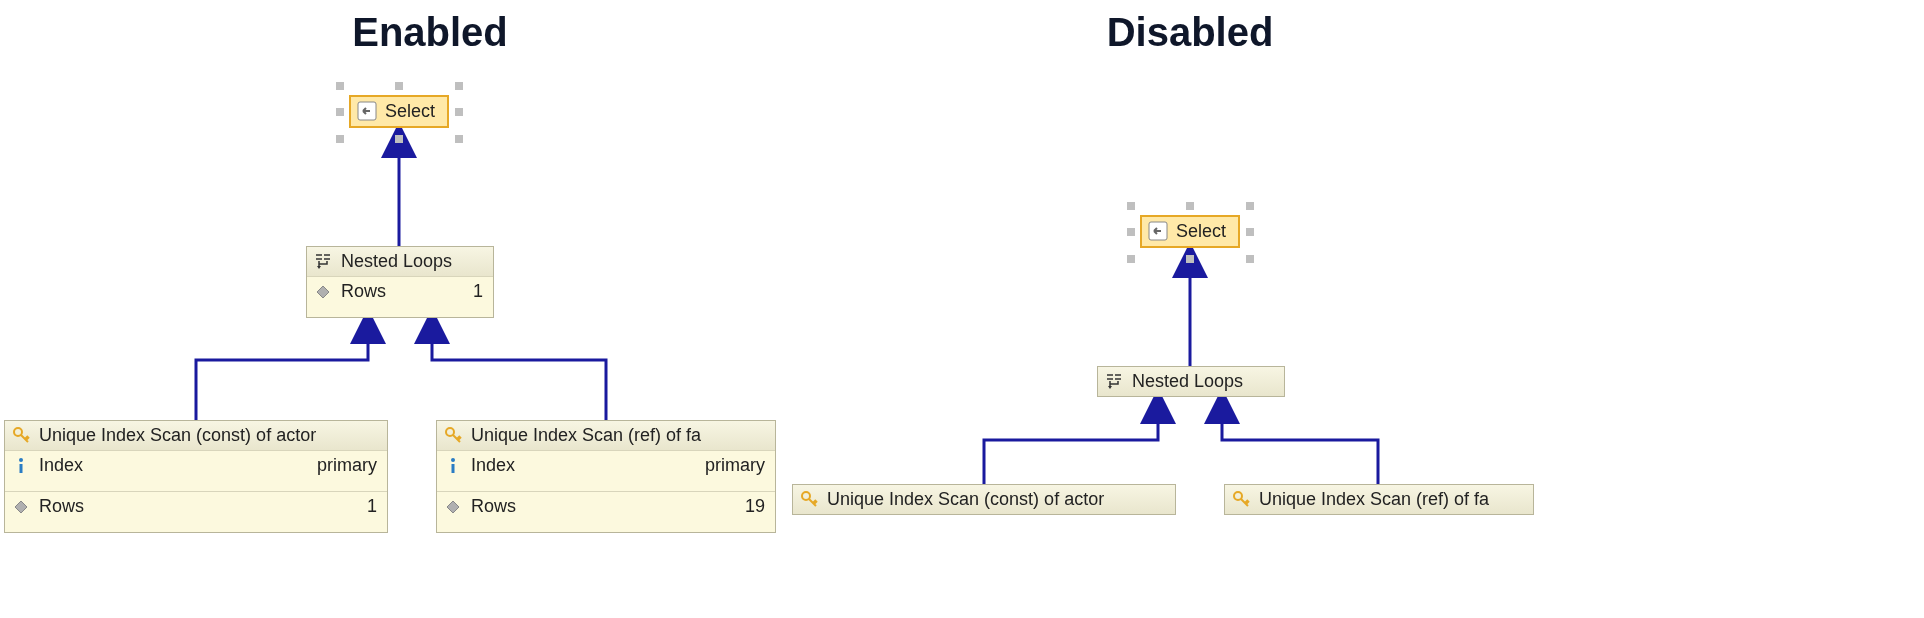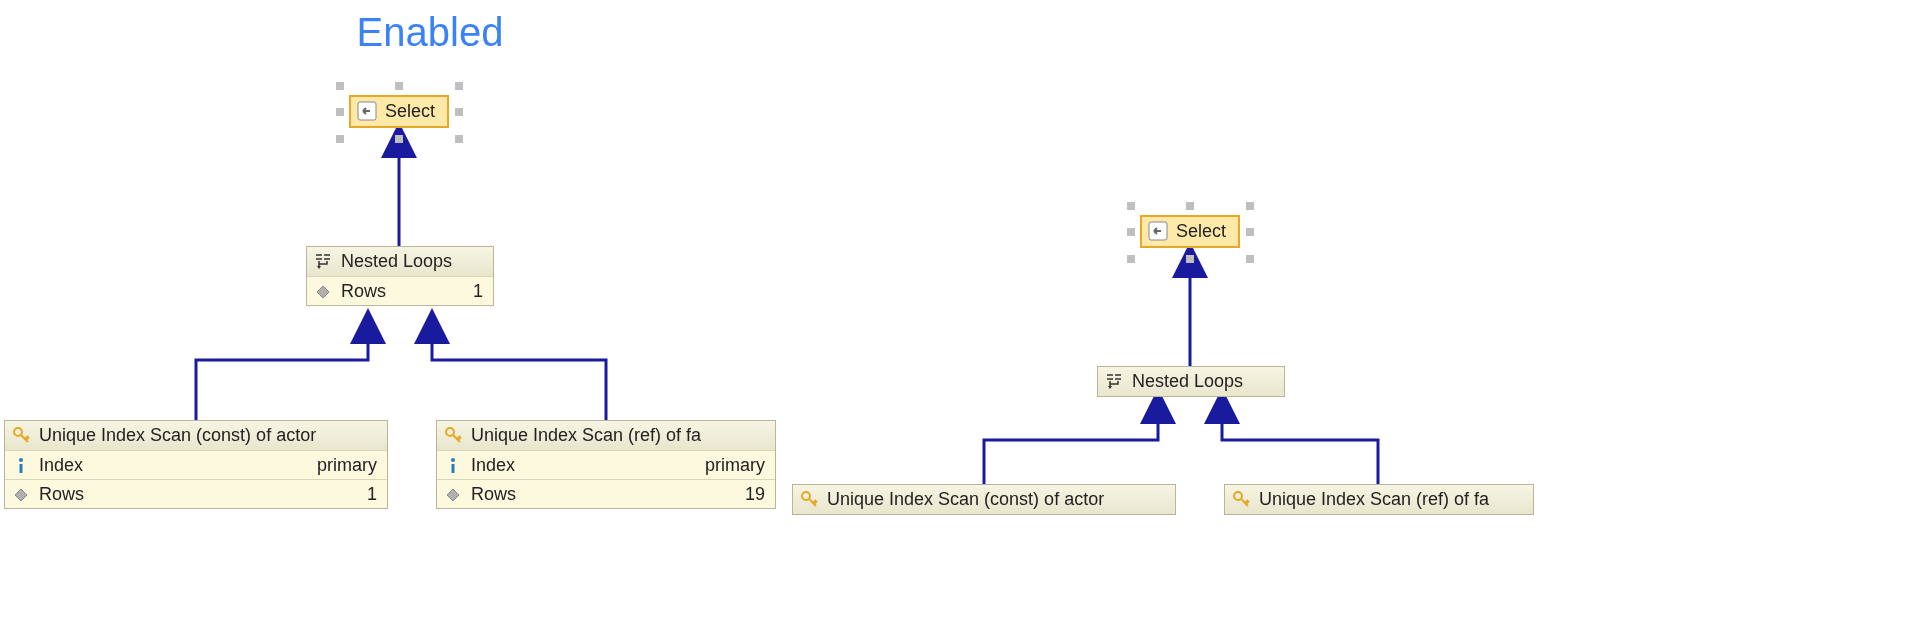--- a/index.html
+++ b/index.html
@@ -12,22 +12,22 @@
     color: #222;
   }
   .canvas {
     position: relative;
     width: 1924px;
     height: 618px;
   }
   .title {
     position: absolute;
     font-size: 40px;
-    font-weight: 400;
-    color: #3b82f6;
+    font-weight: 700;
+    color: #0f172a;
     text-align: center;
   }
   .node {
     position: absolute;
     border: 1px solid #b8b59a;
     background: linear-gradient(#f5f3e0, #eae7cf);
     display: flex;
     flex-direction: column;
     font-size: 18px;
   }
@@ -42,21 +42,21 @@
     background: #ffe9a8;
   }
   .node-selected {
     border: 2px solid #e6a826;
   }
   .node-row {
     display: flex;
     align-items: center;
     justify-content: space-between;
     gap: 8px;
-    padding: 4px 10px 3px 6px;
+    padding: 4px 10px 15px 6px;
     border-top: 1px solid #d8d5bb;
     background: #fcf9de;
   }
   .row-left { display:flex; align-items:center; gap:8px; }
   .row-value { font-weight: 400; }
   
   .handle {
     position: absolute;
     width: 8px;
     height: 8px;
@@ -71,20 +71,21 @@
     left:0; top:0; width:1924px; height:618px;
     pointer-events:none;
   }
 </style>
 </head>
 <body>
 
 <div class="canvas">
 
   <div class="title" style="left:330px; top:10px; width:200px;">Enabled</div>
+  <div class="title" style="left:1080px; top:10px; width:220px;">Disabled</div>
 
   <svg class="arrow-layer">
     <defs>
       <marker id="arrowhead" markerWidth="12" markerHeight="12" refX="6" refY="6" orient="auto">
         <path d="M0,0 L12,6 L0,12 Z" fill="#1a1a9e"></path>
       </marker>
     </defs>
 
     <line x1="399" y1="246" x2="399" y2="140" stroke="#1a1a9e" stroke-width="3" marker-end="url(#arrowhead)"></line>
 

